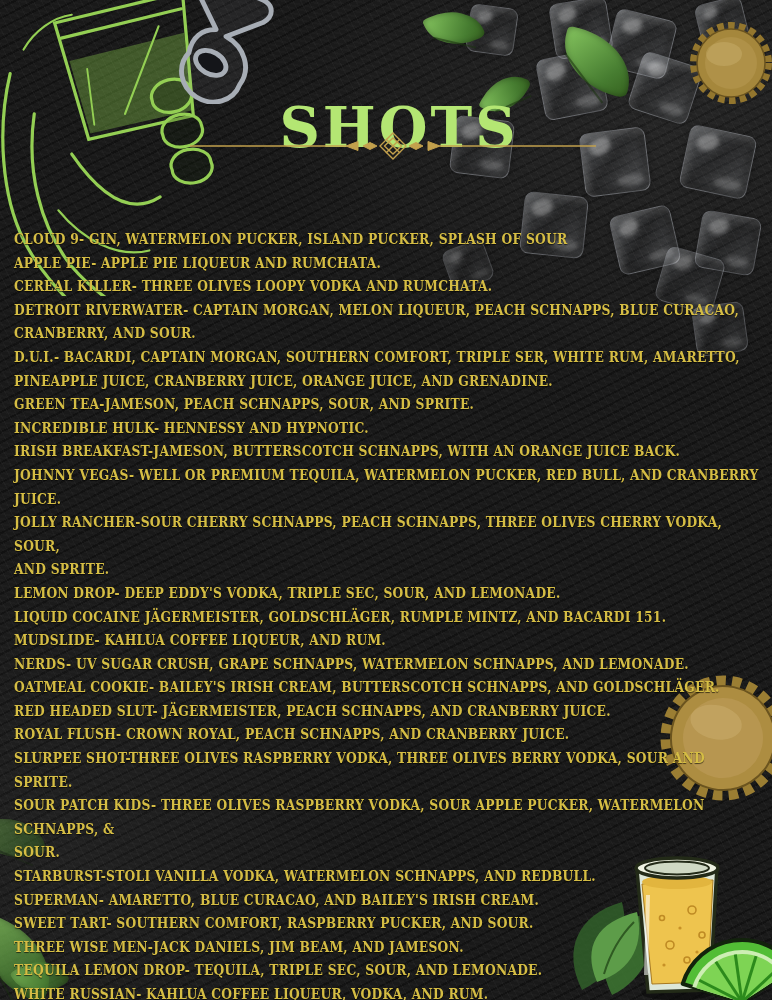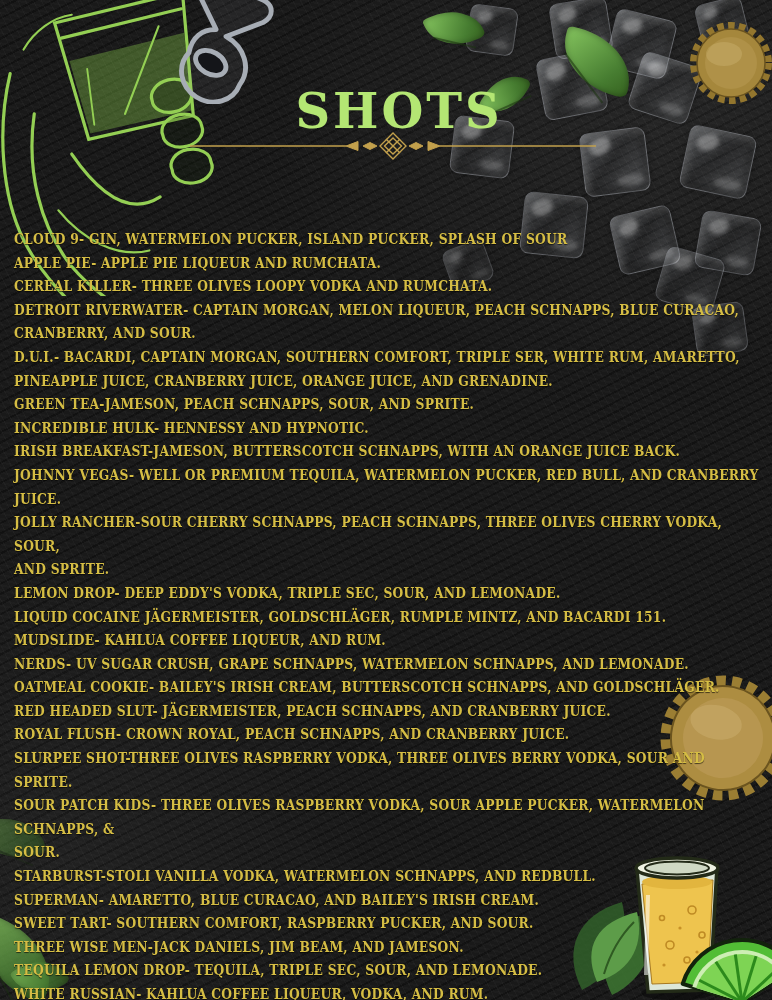--- a/index.html
+++ b/index.html
@@ -11,22 +11,22 @@
       radial-gradient(ellipse 520px 520px at 8% 85%, rgba(255,255,255,.035), transparent 60%),
       repeating-linear-gradient(63deg, rgba(255,255,255,.022) 0 1px, transparent 1px 7px),
       repeating-linear-gradient(-27deg, rgba(0,0,0,.32) 0 2px, transparent 2px 9px),
       repeating-linear-gradient(12deg, rgba(255,255,255,.014) 0 2px, transparent 2px 5px);
     font-family:"DejaVu Serif", serif;
   }
   .decor{position:absolute;z-index:1;}
   
   .title{
     position:absolute;top:82px;left:0;right:0;z-index:3;text-align:center;
-    font-family:"DejaVu Serif",serif;font-weight:bold;font-size:48px;
-    letter-spacing:3px;color:#b4e673;margin:1px;padding-left:26px;
+    font-family:"DejaVu Serif",serif;font-weight:bold;font-size:56px;
+    letter-spacing:3px;color:#b4e673;margin:12px;padding-left:26px;
   }
   .divider{position:absolute;left:188px;top:131px;z-index:3;}
   
   .menu{
     position:absolute;left:14px;top:228px;width:908px;z-index:5;
     transform:scaleX(0.82);transform-origin:0 0;
     font-family:"DejaVu Serif",serif;font-weight:bold;font-size:15px;
     line-height:23.6px;color:#d5bd44;letter-spacing:.3px;
     text-shadow:0 1px 1px rgba(0,0,0,.6);
   }

